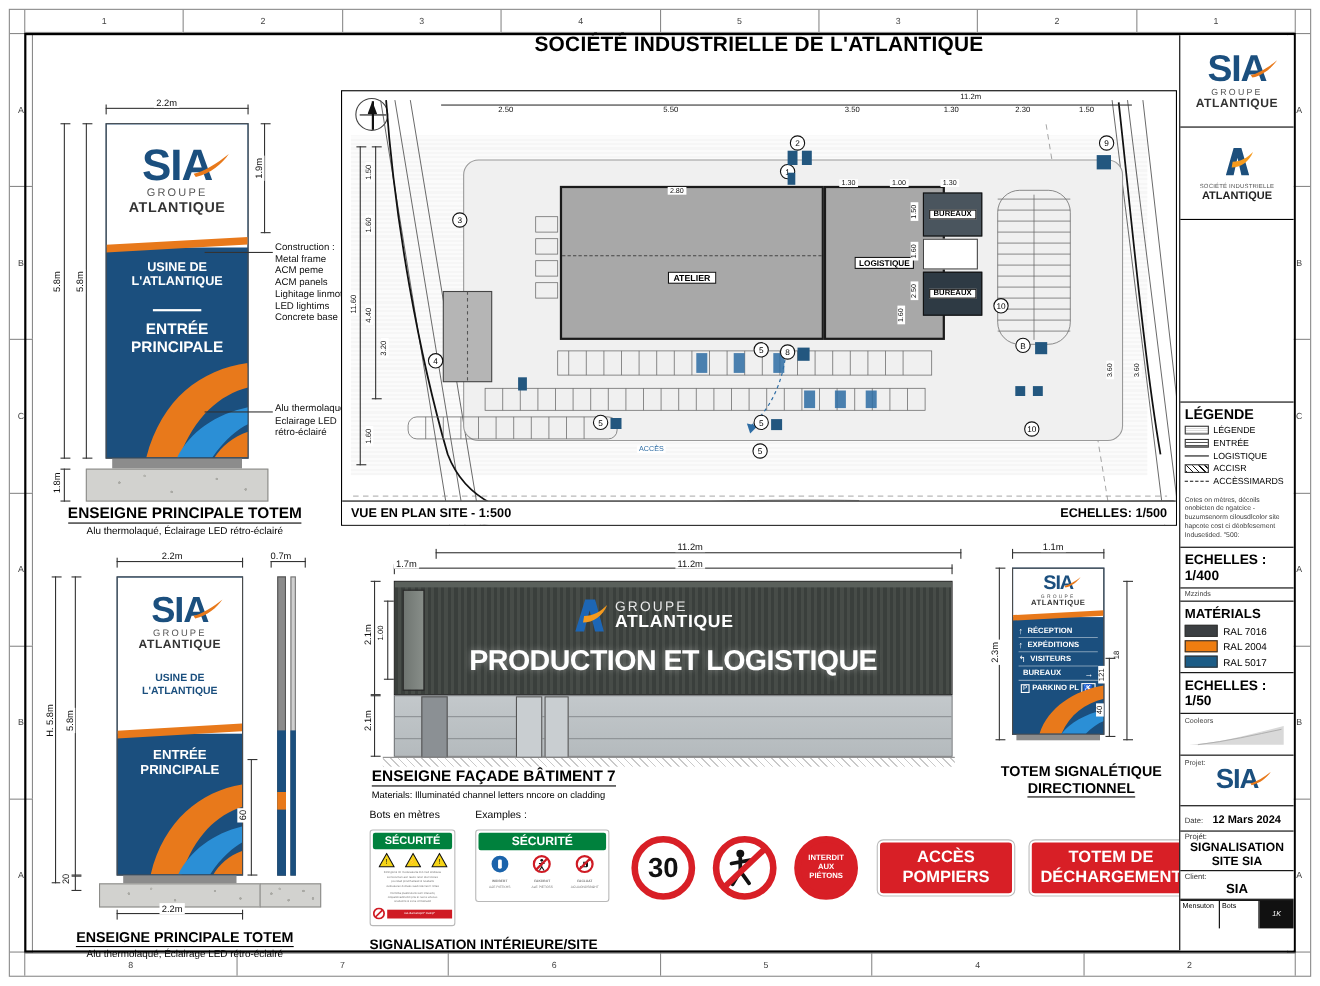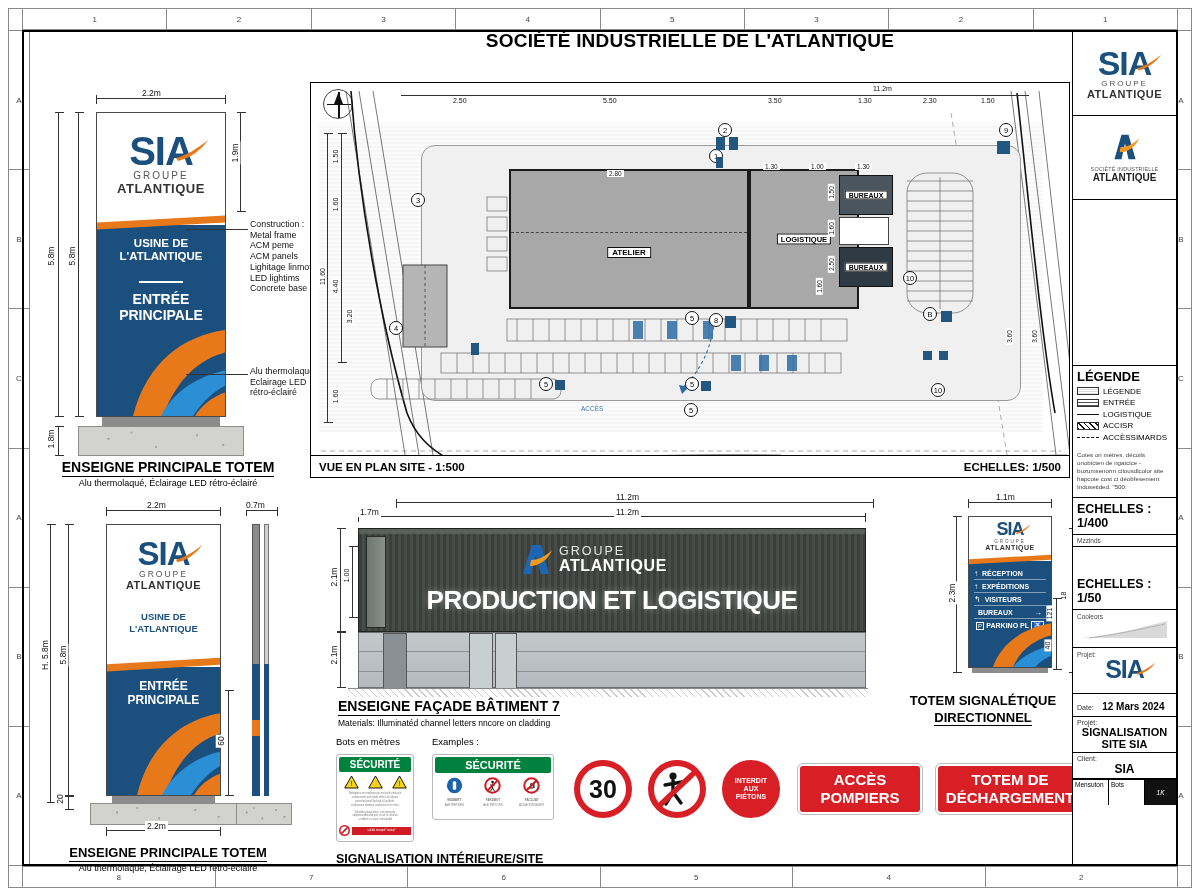--- a/index.html
+++ b/index.html
@@ -610,21 +610,21 @@
     <div class="dimlabel" style="left:8px; top:80px; font-size:7px; transform:rotate(-90deg);">1.00</div>
     <div class="dimV" style="left:10px; top:140px; height:56px;"></div>
     <div class="dimlabel" style="left:-7px; top:158px; transform:rotate(-90deg);">2.1m</div>
   </div>
 
   <div style="position:absolute; left:338px; top:697px; width:520px;">
     <div class="cap-main" style="text-align:left;">ENSEIGNE FAÇADE BÂTIMENT 7</div>
     <div style="font-size:8.5px; margin-top:2px;">Materials: Illuminatéd channel letters nncore on cladding</div>
   </div>
 
-  <div class="panel" style="left:946px; top:492px; width:170px; height:200px;">
+  <div class="panel" style="left:898px; top:492px; width:170px; height:200px;">
 
     <div class="dimH" style="left:22px; top:10px; width:84px;"></div>
     <div class="dimlabel" style="left:48px; top:0px;">1.1m</div>
 
     <div class="sign" style="position:absolute; left:22px; top:24px; width:84px; height:152px; border:1px solid #4a4a4a;">
       <div class="white-top" style="height:44px;"></div>
       <div class="stripe" style="top:40px; height:5px; transform:rotate(-3deg);"></div>
 
       <div class="logo-wrap" style="top:4px;">
         <div style="position:relative; display:inline-block;">
@@ -851,22 +851,37 @@
       <div class="tiny-note" style="margin-top:9px;">Cotes on mètres, décoils onobicten de ngatcice - buzumsenorm cilousdlcolor site hapcote cost ci déobfesement Indusetided. "500:</div>
     </div>
 
     <div class="tbrow" style="padding:4px;">
       <div class="scale-row">ECHELLES : 1/400</div>
     </div>
     <div class="tbrow" style="padding:2px 4px;">
       <div style="font-size:6.5px; color:#444;">Mzzinds</div>
     </div>
 
-
-    <div class="tbrow" style="padding:4px;margin-top:26px;">
+    <div class="tbrow" style="padding:4px;">
+      <div style="font-size:12px; font-weight:bold;">MATÉRIALS</div>
+      <div class="mat-row">
+        <span class="mat-swatch" style="background:#3b3f42;"></span>
+        <span>RAL 7016</span>
+      </div>
+      <div class="mat-row">
+        <span class="mat-swatch" style="background:#ef7d10;"></span>
+        <span>RAL 2004</span>
+      </div>
+      <div class="mat-row">
+        <span class="mat-swatch" style="background:#1b5c86;"></span>
+        <span>RAL 5017</span>
+      </div>
+    </div>
+
+    <div class="tbrow" style="padding:4px;">
       <div class="scale-row">ECHELLES : 1/50</div>
     </div>
 
     <div class="tbrow" style="padding:3px 4px; height:38px;">
       <div style="font-size:6.5px; color:#444;">Cooleors</div>
       <svg width="92" height="20" viewBox="0 0 92 20">
         <path d="M4 18 C34 16, 62 8, 90 1 L90 18 Z" fill="#d9d9d9"></path>
         <path d="M12 18 C38 15, 64 9, 88 4" stroke="#aaa" fill="none" stroke-width="0.8"></path>
       </svg>
     </div>

